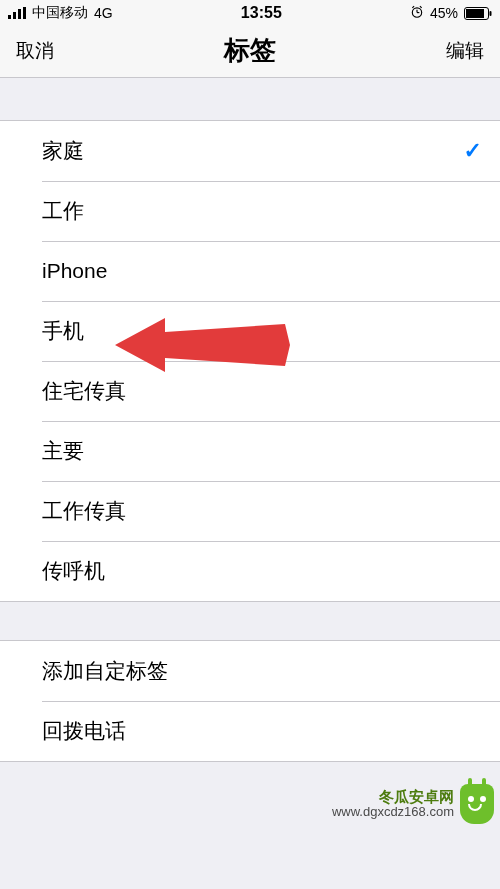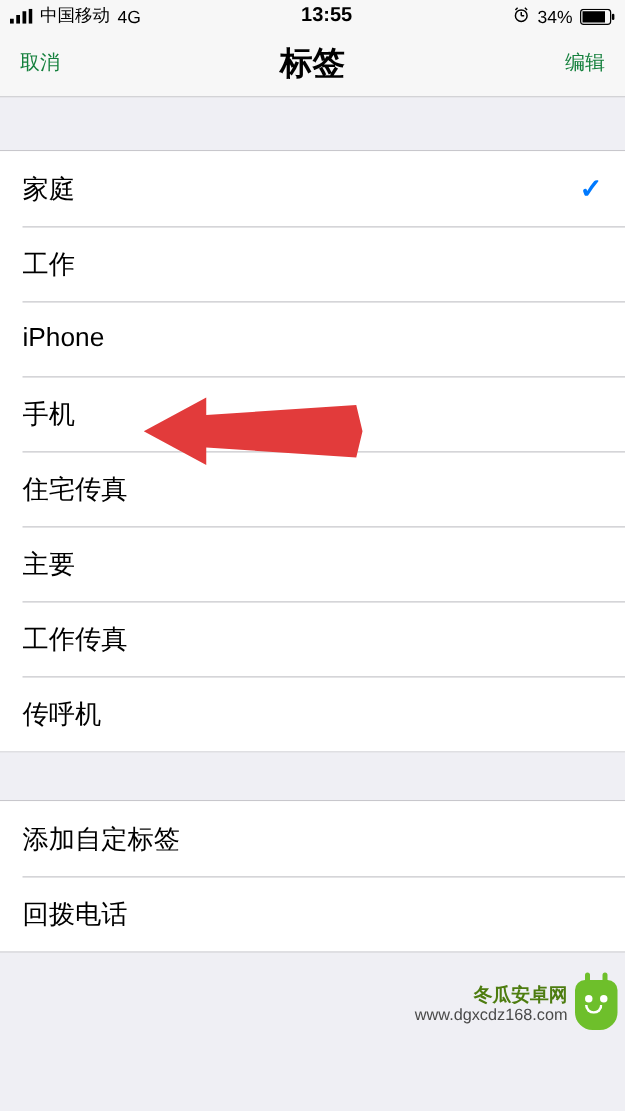--- a/index.html
+++ b/index.html
@@ -11,29 +11,29 @@
   .status-left, .status-right { display: flex; align-items: center; gap: 6px; }
   .status-center { font-weight: 600; font-size: 16px; }
   .signal-icon svg, .battery-icon svg { display: block; }
   .carrier { font-size: 14px; }
   .network { font-size: 14px; }
   .alarm-icon { font-size: 14px; }
   .battery-pct { font-size: 14px; }
 
   
   .nav-bar { height: 54px; background: #f7f7f7; border-bottom: 1px solid #c8c7cc; display: flex; align-items: center; justify-content: space-between; padding: 0 16px; }
-  .nav-btn { color: #15803d; font-size: 16px; background: none; border: none; cursor: pointer; }
+  .nav-btn { color: #000000; font-size: 19px; background: none; border: none; cursor: pointer; }
   .nav-title { font-size: 26px; font-weight: 700; }
 
   
   .group-gap { height: 42px; background: #efeff4; }
   .group-gap-small { height: 38px; background: #efeff4; }
 
   
-  .list { background: #fff; border-top: 1px solid #c8c7cc; border-bottom: 1px solid #c8c7cc; }
+  .list { background: #fff; border-top: 1px solid #c8c7cc; border-bottom: 1px solid #c8c7cc; padding-left: 24px; }
   .row { height: 60px; padding: 0 18px; display: flex; align-items: center; justify-content: space-between; font-size: 21px; position: relative; cursor: pointer; background:#fff; }
   .row + .row::before { content: ""; position: absolute; left: 18px; right: 0; top: 0; height: 1px; background: #c8c7cc; }
   .check { color: #007aff; font-size: 22px; font-weight: bold; }
 
   
   .arrow-anno { position: absolute; left: 115px; top: 310px; pointer-events: none; }
 
   
   .watermark { position: absolute; right: 6px; bottom: 6px; display: flex; align-items: center; gap: 6px; }
   .watermark-text { font-size: 13px; color: #4a4a4a; text-align: right; line-height: 1.1; }
@@ -67,21 +67,21 @@
     <div class="status-right">
       <span class="alarm-icon">
         <svg width="14" height="14" viewBox="0 0 24 24">
             <circle cx="12" cy="13" r="8" fill="none" stroke="#000" stroke-width="2"></circle>
             <line x1="12" y1="13" x2="12" y2="8" stroke="#000" stroke-width="2"></line>
             <line x1="12" y1="13" x2="16" y2="13" stroke="#000" stroke-width="2"></line>
             <line x1="4" y1="5" x2="7" y2="2" stroke="#000" stroke-width="2"></line>
             <line x1="20" y1="5" x2="17" y2="2" stroke="#000" stroke-width="2"></line>
           </svg>
       </span>
-      <span class="battery-pct">34%</span>
+      <span class="battery-pct">45%</span>
       <span class="battery-icon">
         <svg width="28" height="13" viewBox="0 0 28 13">
             <rect x="0.5" y="0.5" width="24" height="12" rx="2.5" fill="none" stroke="#000"></rect>
             <rect x="2" y="2" width="18" height="9" fill="#000"></rect>
             <rect x="25.5" y="4" width="2" height="5" rx="1" fill="#000"></rect>
           </svg>
       </span>
     </div>
   </div>
 

